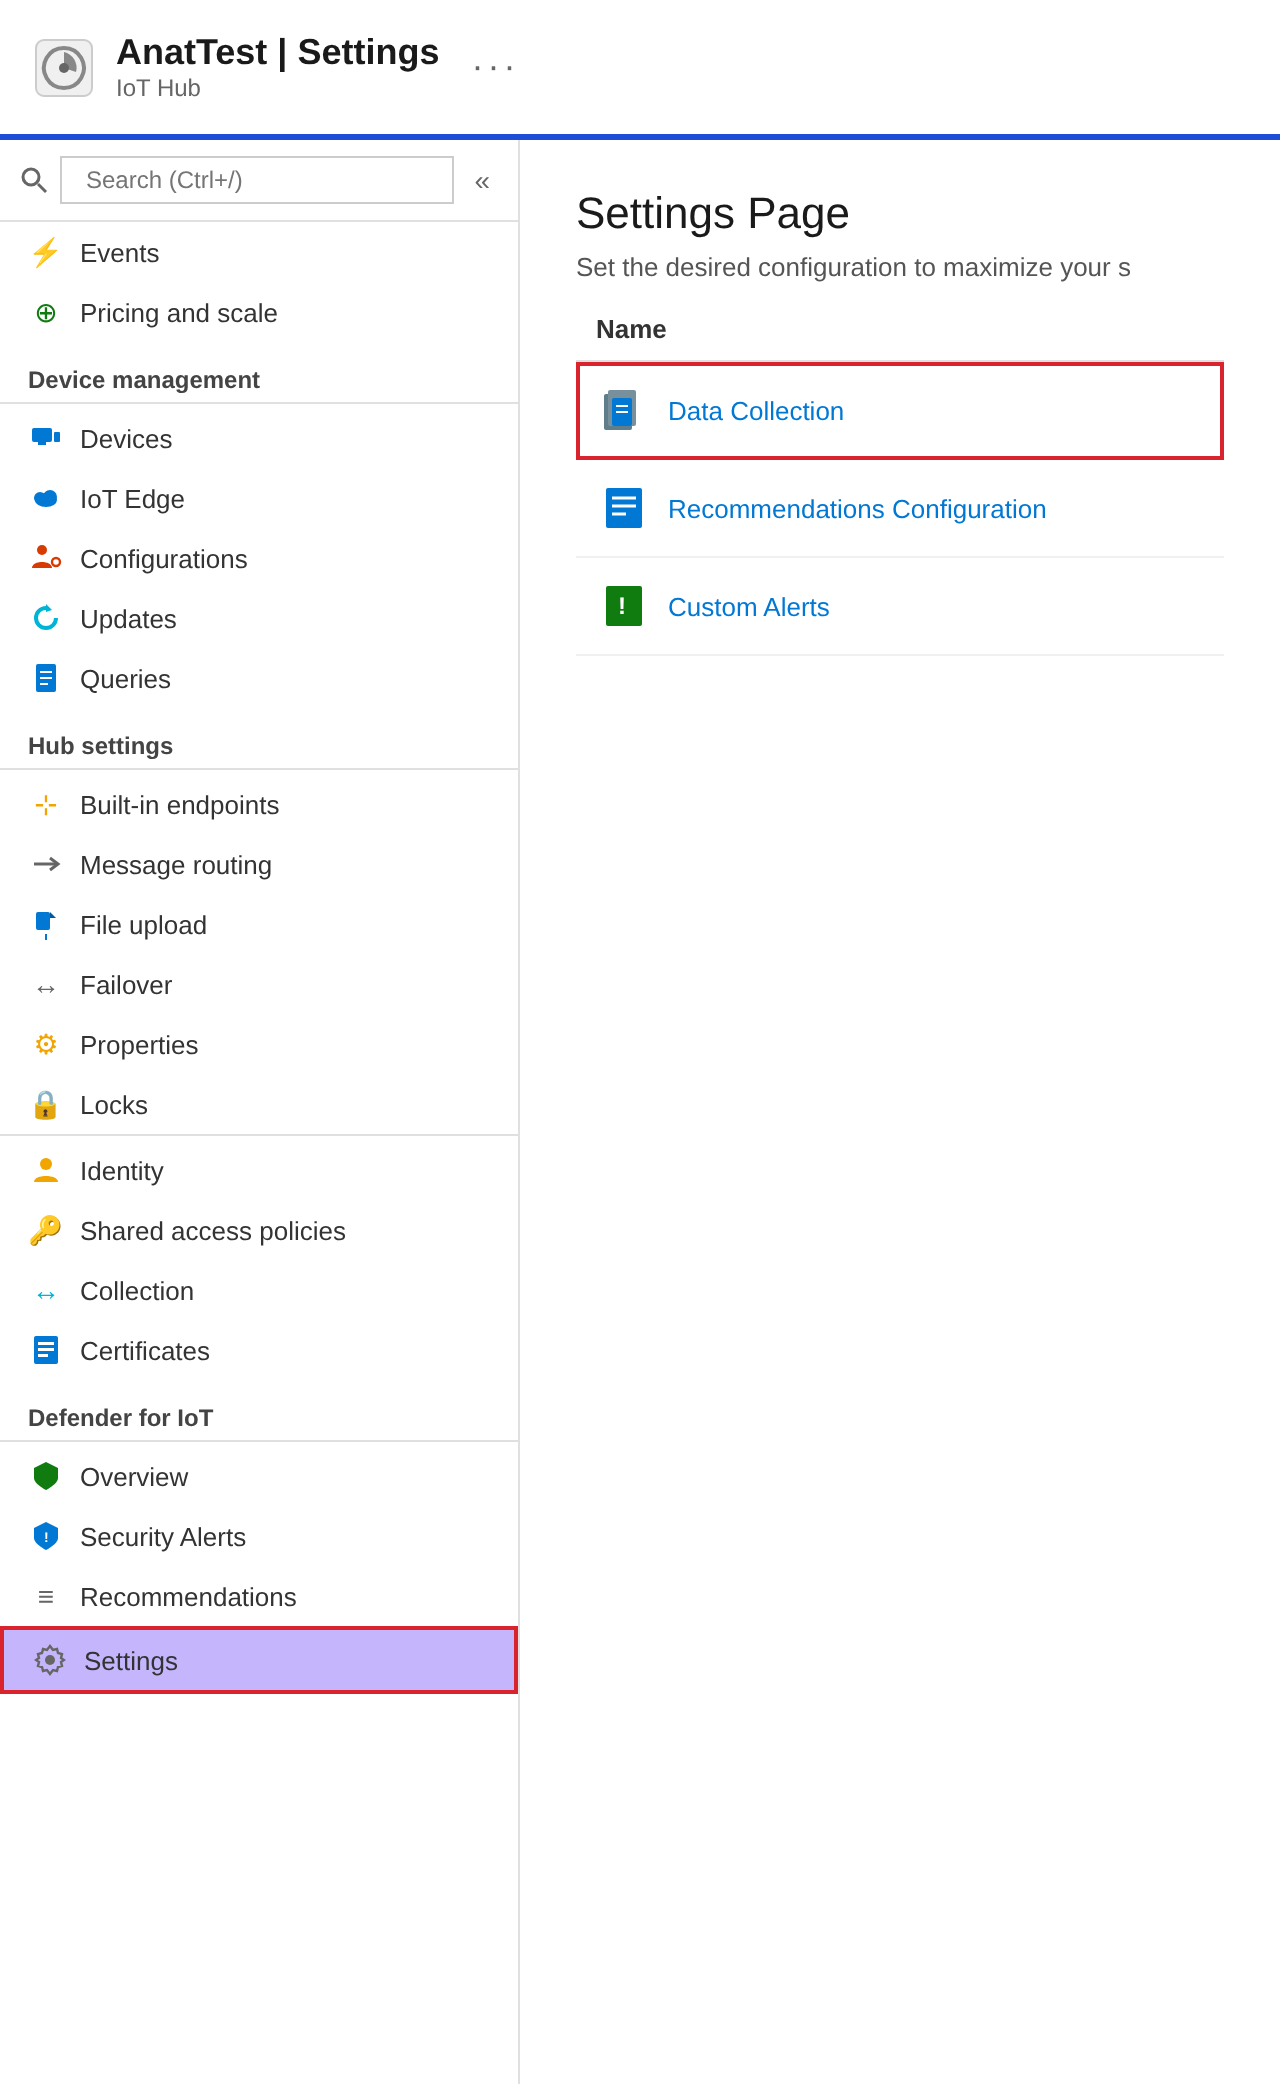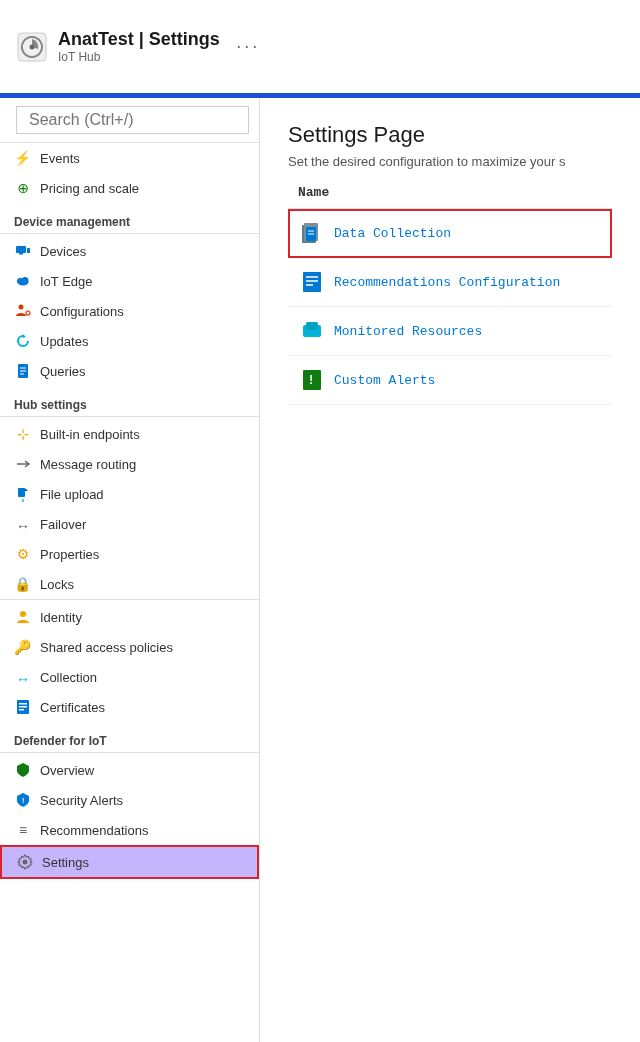--- a/index.html
+++ b/index.html
@@ -1,52 +1,52 @@
 <!DOCTYPE html>
 <html><head>
   <meta charset="utf-8">
   <style>
     * { box-sizing: border-box; margin: 0; padding: 0; }
     body { font-family: 'Segoe UI', Arial, sans-serif; font-size: 13px; color: #333; background: #fff; width: 640px; min-height: 1042px; display: flex; flex-direction: column; }
 
     
-    .header { display: flex; align-items: center; padding: 29px 16px; border-bottom: 5px solid #1d4ed8; background: #fff; }
+    .header { display: flex; align-items: center; padding: 16px 16px; border-bottom: 3px solid #1d4ed8; background: #fff; }
     .header-icon { width: 32px; height: 32px; margin-right: 10px; color: #666; }
     .header-title-block { display: flex; flex-direction: column; }
     .header-title { font-size: 18px; font-weight: 600; color: #1a1a1a; }
     .header-subtitle { font-size: 12px; color: #666; }
     .header-more { margin-left: 16px; color: #666; font-size: 18px; cursor: pointer; letter-spacing: 2px; }
 
     
     .main-layout { display: flex; flex: 1; overflow: hidden; }
 
     
     .sidebar { width: 260px; min-width: 260px; border-right: 1px solid #e0e0e0; display: flex; flex-direction: column; background: #fff; overflow-y: auto; }
     .search-bar { padding: 8px 10px; border-bottom: 1px solid #e0e0e0; display: flex; align-items: center; gap: 6px; }
-    .search-input { flex: 1; border: 1px solid #ccc; border-radius: 0; padding: 4px 12px; font-size: 16px; color: #666; outline: none; }
+    .search-input { flex: 1; border: 1px solid #ccc; border-radius: 0; padding: 4px 12px; font-size: 12px; color: #666; outline: none; }
     .collapse-btn { color: #666; cursor: pointer; font-size: 14px; padding: 2px 4px; }
 
     
     .sidebar-scroll { flex: 1; overflow-y: auto; position: relative; }
 
     .sidebar-section-label { font-size: 12px; font-weight: 600; color: #444; padding: 12px 14px 4px 14px; }
     .sidebar-divider { border: none; border-top: 1px solid #e0e0e0; margin: 0 0 2px 0; }
 
     .sidebar-item { display: flex; align-items: center; padding: 6px 14px; cursor: pointer; color: #333; text-decoration: none; }
     .sidebar-item.active { background: #c4b5fd; }
     .sidebar-item .icon { width: 18px; height: 18px; margin-right: 8px; display: flex; align-items: center; justify-content: center; flex-shrink: 0; font-size: 14px; }
     .sidebar-item .label { font-size: 13px; }
 
     
     .content { flex: 1; padding: 24px 28px; background: #fff; overflow-y: auto; }
     .content-title { font-size: 22px; font-weight: 300; color: #1a1a1a; margin-bottom: 6px; }
     .content-subtitle { font-size: 13px; color: #555; margin-bottom: 8px; }
 
     
-    .data-table { width: 100%; border-collapse: collapse; font-family: Liberation Mono, monospace; }
+    .data-table { width: 100%; border-collapse: collapse; }
     .data-table th { text-align: left; font-weight: 600; font-size: 13px; color: #333; padding: 8px 10px; border-bottom: 1px solid #e0e0e0; }
     .data-table td { padding: 10px 10px; border-bottom: 1px solid #f0f0f0; vertical-align: middle; }
 
     .table-row-highlighted { outline: 2px solid #d9232d; outline-offset: -2px; }
 
     .row-icon { width: 28px; height: 28px; display: flex; align-items: center; justify-content: center; margin-right: 8px; }
     .row-link { color: #0078d4; text-decoration: none; font-size: 13px; cursor: pointer; }
     .row-content { display: flex; align-items: center; }
 
     
@@ -302,33 +302,20 @@
                   <line x1="8" y1="9" x2="20" y2="9" stroke="#fff" stroke-width="1.5"></line>
                   <line x1="8" y1="13" x2="20" y2="13" stroke="#fff" stroke-width="1.5"></line>
                   <line x1="8" y1="17" x2="15" y2="17" stroke="#fff" stroke-width="1.5"></line>
                 </svg>
               </div>
               <a class="row-link">Recommendations Configuration</a>
             </div>
           </td>
         </tr>
 
-        <tr>
-          <td>
-            <div class="row-content">
-              <div class="row-icon">
-                <svg width="28" height="28" viewBox="0 0 28 28">
-                  <rect x="5" y="8" width="18" height="12" rx="2" fill="#00b4d8"></rect>
-                  <rect x="8" y="5" width="12" height="8" rx="2" fill="#00a0c0"></rect>
-                </svg>
-              </div>
-              <a class="row-link">Monitored Resources</a>
-            </div>
-          </td>
-        </tr>
 
         <tr>
           <td>
             <div class="row-content">
               <div class="row-icon">
                 <svg width="28" height="28" viewBox="0 0 28 28">
                   <rect x="5" y="4" width="18" height="20" rx="1" fill="#107c10"></rect>
                   <text x="13" y="18" font-size="12" fill="#fff" text-anchor="middle" font-weight="bold">!</text>
                 </svg>
               </div>

